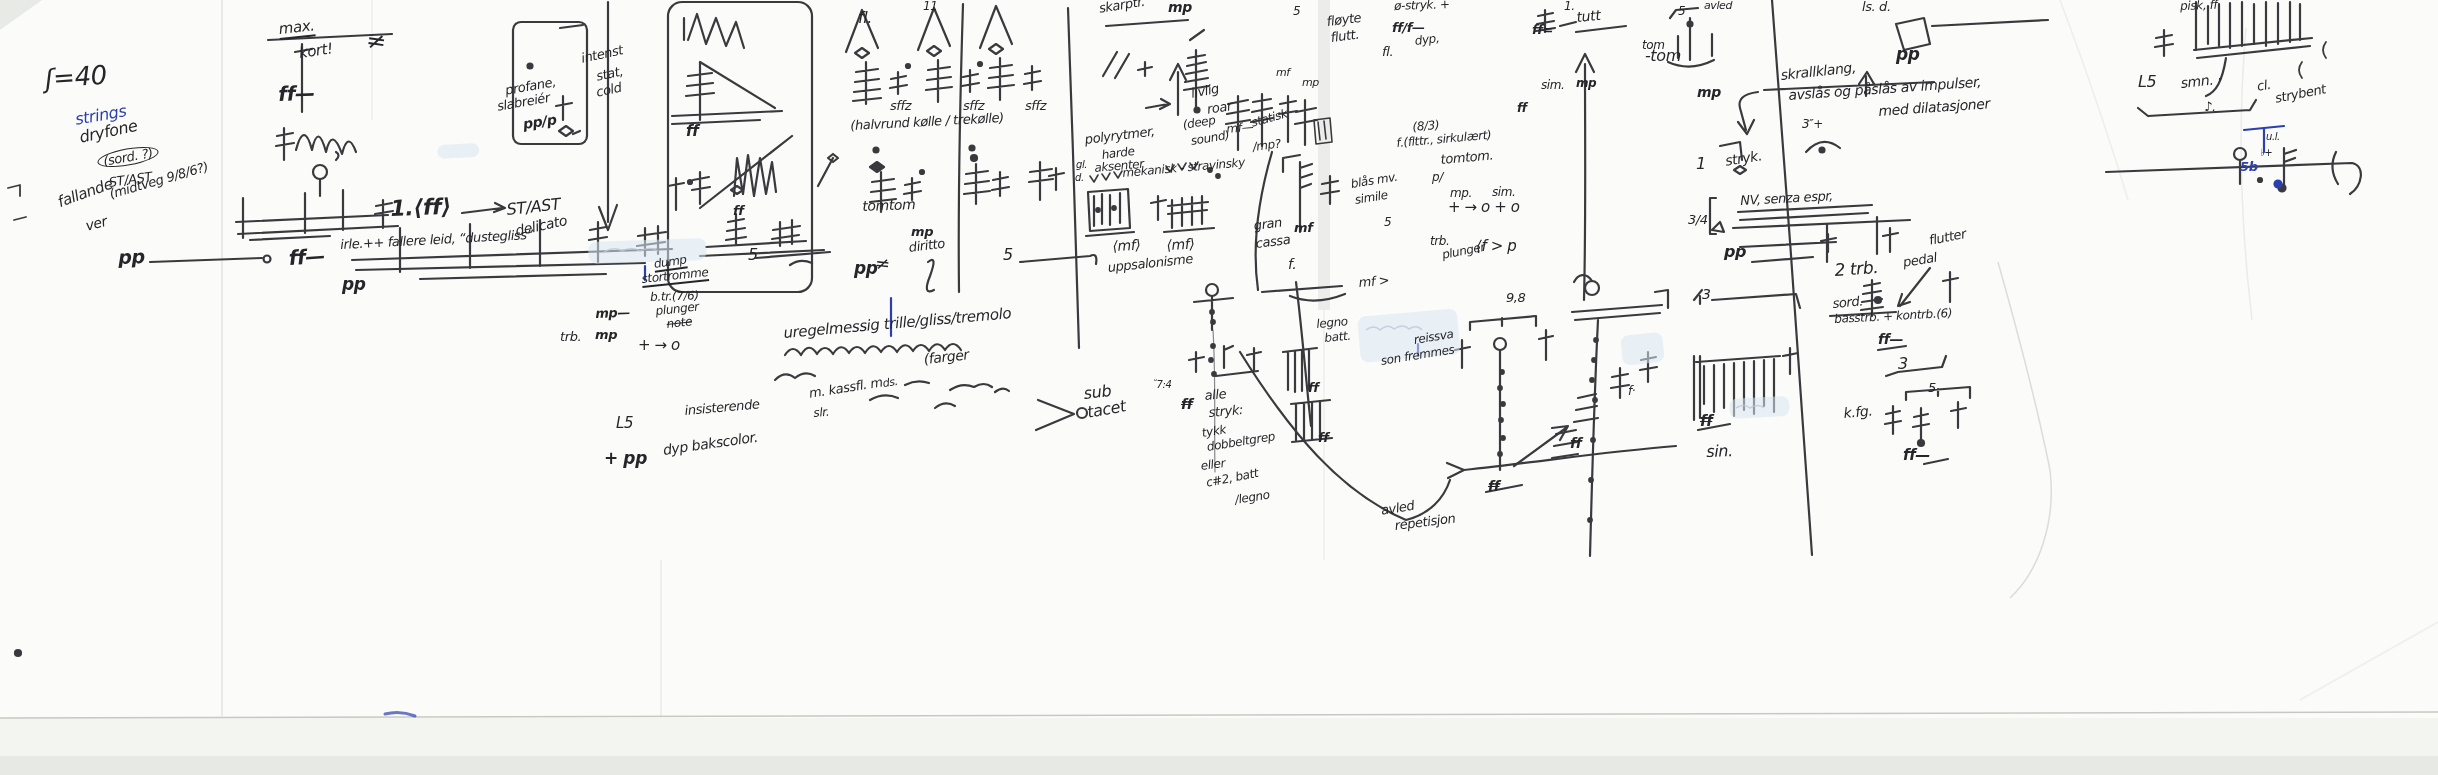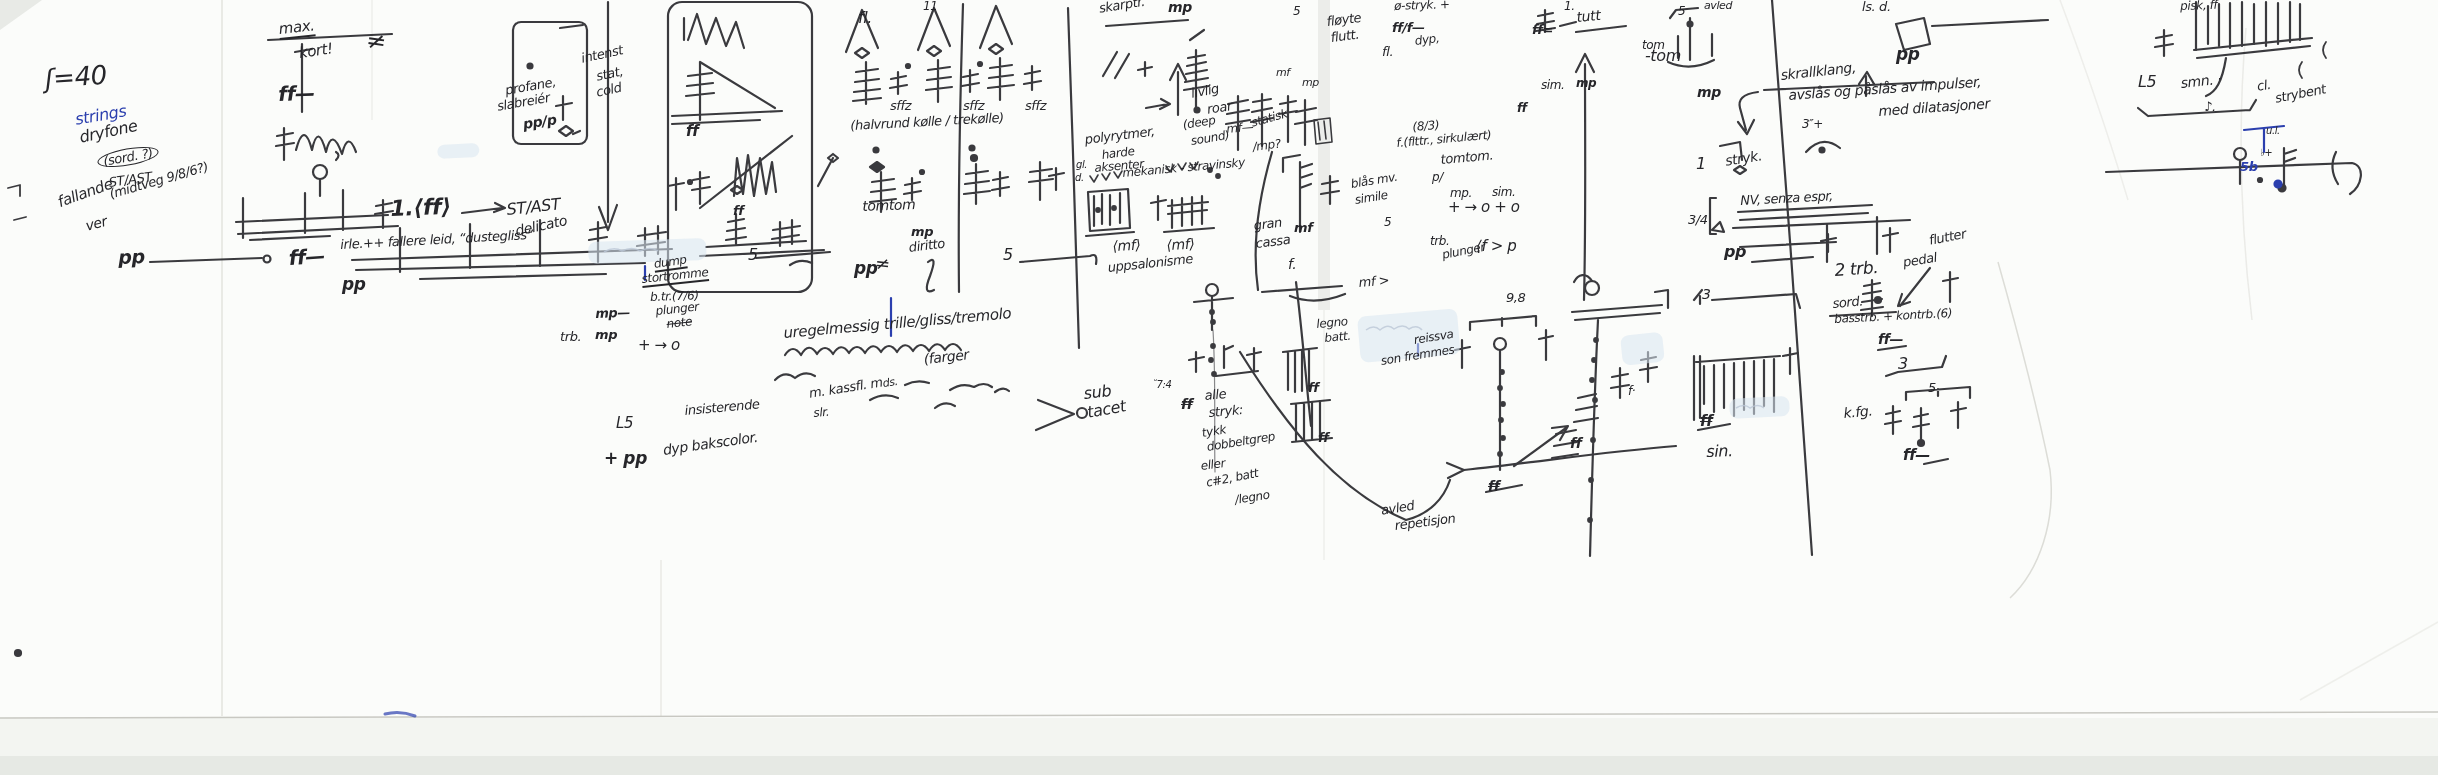--- a/index.html
+++ b/index.html
@@ -426,16 +426,16 @@
     <span class="ann b s" style="left: 1700px; top: 414px; font-size: 15px; transform: rotate(0deg);">ff</span>
     <span class="ann" style="left: 1706px; top: 444px; font-size: 16px; transform: rotate(-2deg);">sin.</span>
     <span class="ann" style="left: 1506px; top: 291px; font-size: 13px; transform: rotate(0deg);">9,8</span>
     <span class="ann" style="left: 1628px; top: 385px; font-size: 12px; transform: rotate(0deg);">f·</span>
     <span class="ann" style="left: 2180px; top: 0px; font-size: 12px; transform: rotate(-2deg);">pisk, ff</span>
     <span class="ann" style="left: 2138px; top: 74px; font-size: 16px; transform: rotate(0deg);">L5</span>
     <span class="ann" style="left: 2180px; top: 76px; font-size: 14px; transform: rotate(-6deg);">smn. ·</span>
     <span class="ann" style="left: 2204px; top: 100px; font-size: 13px; transform: rotate(0deg);">♪.</span>
     <span class="ann" style="left: 2256px; top: 80px; font-size: 13px; transform: rotate(-9deg);">cl.</span>
     <span class="ann" style="left: 2274px; top: 92px; font-size: 13px; transform: rotate(-11deg);">strybent</span>
-    <span class="ann" style="left: 2266px; top: 126px; font-size: 10px; transform: rotate(0deg);">u.l.</span>
+    <span class="ann" style="left: 2266px; top: 132px; font-size: 10px; transform: rotate(0deg);">u.l.</span>
     <span class="ann" style="left: 2260px; top: 148px; font-size: 10px; transform: rotate(0deg);">♭+</span>
     <span class="ann b" style="left: 2240px; top: 160px; font-size: 13px; transform: rotate(0deg); color: rgb(43, 63, 174);">5b</span>
   </div>
 
 </body></html>

